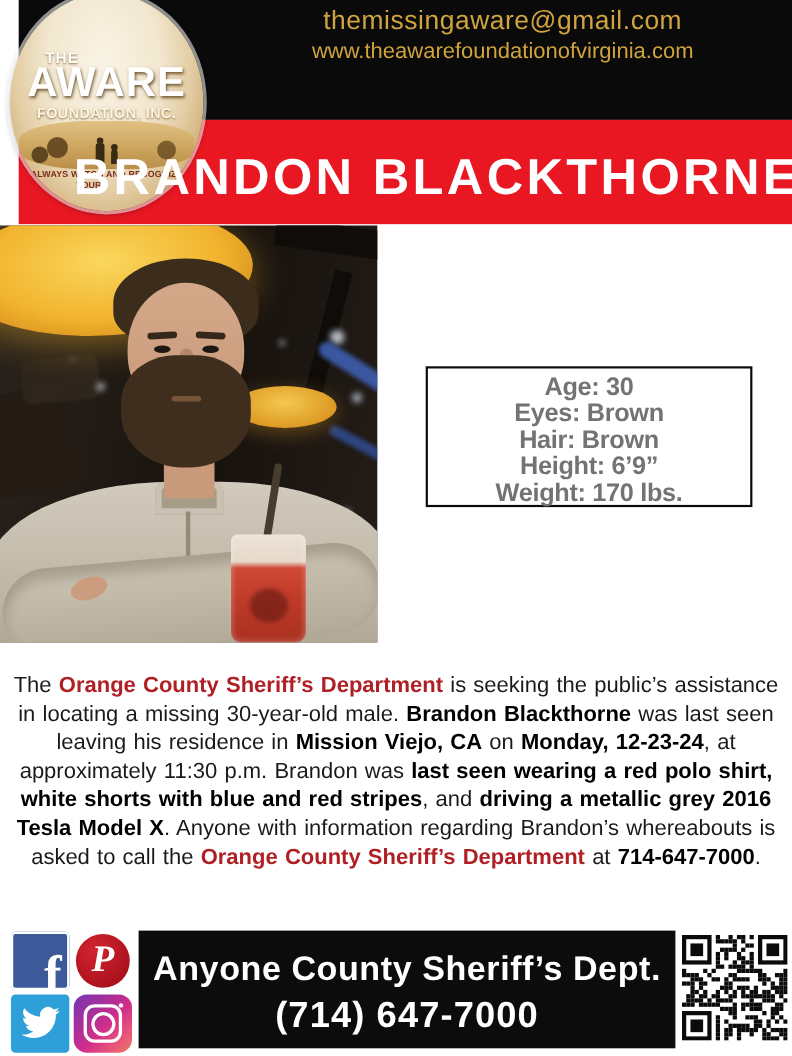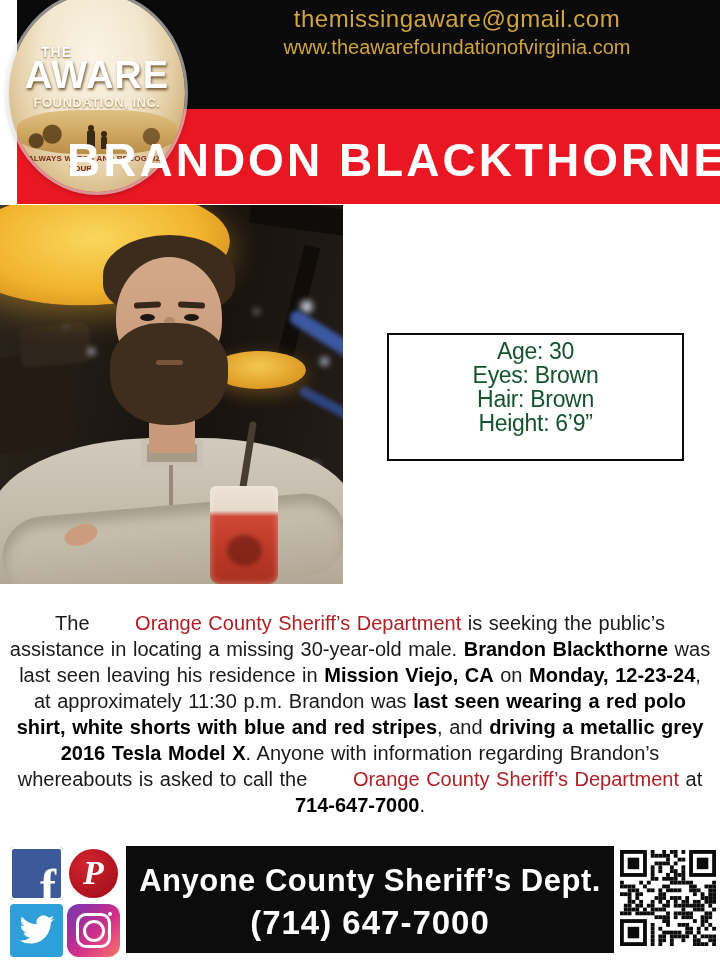--- a/index.html
+++ b/index.html
@@ -99,27 +99,27 @@
   .straw{position:absolute;left:243px;top:216px;width:7px;height:88px;border-radius:3px;
          background:#463c30;transform:rotate(9deg);}
   .glass{position:absolute;left:210px;top:281px;width:68px;height:98px;border-radius:6px 6px 9px 9px;
          background:linear-gradient(#ece2d6 0%,#e6d9cb 25%,#cf4936 31%,#c03a28 60%,#a93020 100%);
          box-shadow:inset 0 0 7px rgba(255,255,255,.4);}
   .glass-blob{position:absolute;left:227px;top:330px;width:35px;height:31px;border-radius:50%;
               background:#6e1d14;opacity:.7;filter:blur(2px);}
 
   .info-box{position:absolute;left:387px;top:129px;width:293px;height:120px;background:#fff;
             border:2px solid #0a0a0a;text-align:center;padding-top:4px;}
-  .info-row{font-size:23px;line-height:24px;font-weight:400;color:#14532d;letter-spacing:-.3px;}
+  .info-row{font-size:23px;line-height:24px;font-weight:700;color:#737373;letter-spacing:-.3px;}
 
   
   .description{position:absolute;top:610px;left:8px;width:704px;margin:0;text-align:center;
                font-size:20px;line-height:26px;color:#1a1a1a;word-spacing:1px;}
   .description .b{font-weight:700;color:#000;}
-  .description .r{font-weight:400;color:var(--text-red,#b01f24);margin-left:39px;}
+  .description .r{font-weight:700;color:var(--text-red,#b01f24);}
 
   
   .footer{position:absolute;top:845px;left:0;width:720px;height:115px;}
   .social{position:absolute;left:10px;top:2px;width:112px;height:112px;}
   .sicon{position:absolute;width:53px;height:53px;overflow:hidden;}
   .fb{left:0;top:0;background:#3c5a99;border-radius:4px;box-shadow:inset 0 0 0 2px #fff;}
   .fb-f{position:absolute;right:7px;bottom:-14px;color:#fff;font-weight:700;font-size:48px;
         font-family:"Liberation Serif",serif;}
   .pin{left:57px;top:0;background:#fff;border-radius:4px;}
   .pin-circle{position:absolute;left:2px;top:2px;width:49px;height:49px;border-radius:50%;
@@ -197,20 +197,21 @@
       <div class="hand"></div>
       <div class="glass"></div>
       <div class="glass-blob"></div>
     </div>
 
     <div class="info-box">
       <div class="info-row">Age: 30</div>
       <div class="info-row">Eyes: Brown</div>
       <div class="info-row">Hair: Brown</div>
       <div class="info-row">Height: 6’9”</div>
+      <div class="info-row">Weight: 170 lbs.</div>
     </div>
   </div>
 
   <p class="description" id="description"><span>The </span><span class="r">Orange County Sheriff’s Department</span><span> is seeking the public’s assistance in locating a missing 30-year-old male. </span><span class="b">Brandon Blackthorne</span><span> was last seen leaving his residence in </span><span class="b">Mission Viejo, CA</span><span> on </span><span class="b">Monday, 12-23-24</span><span>, at approximately 11:30 p.m. Brandon was </span><span class="b">last seen wearing a red polo shirt, white shorts with blue and red stripes</span><span>, and </span><span class="b">driving a metallic grey 2016 Tesla Model X</span><span>. Anyone with information regarding Brandon’s whereabouts is asked to call the </span><span class="r">Orange County Sheriff’s Department</span><span> at </span><span class="b">714-647-7000</span><span>.</span></p>
 
   <footer class="footer">
     <div class="social">
       <div class="sicon fb">
           <span class="fb-f">f</span>
         </div>

